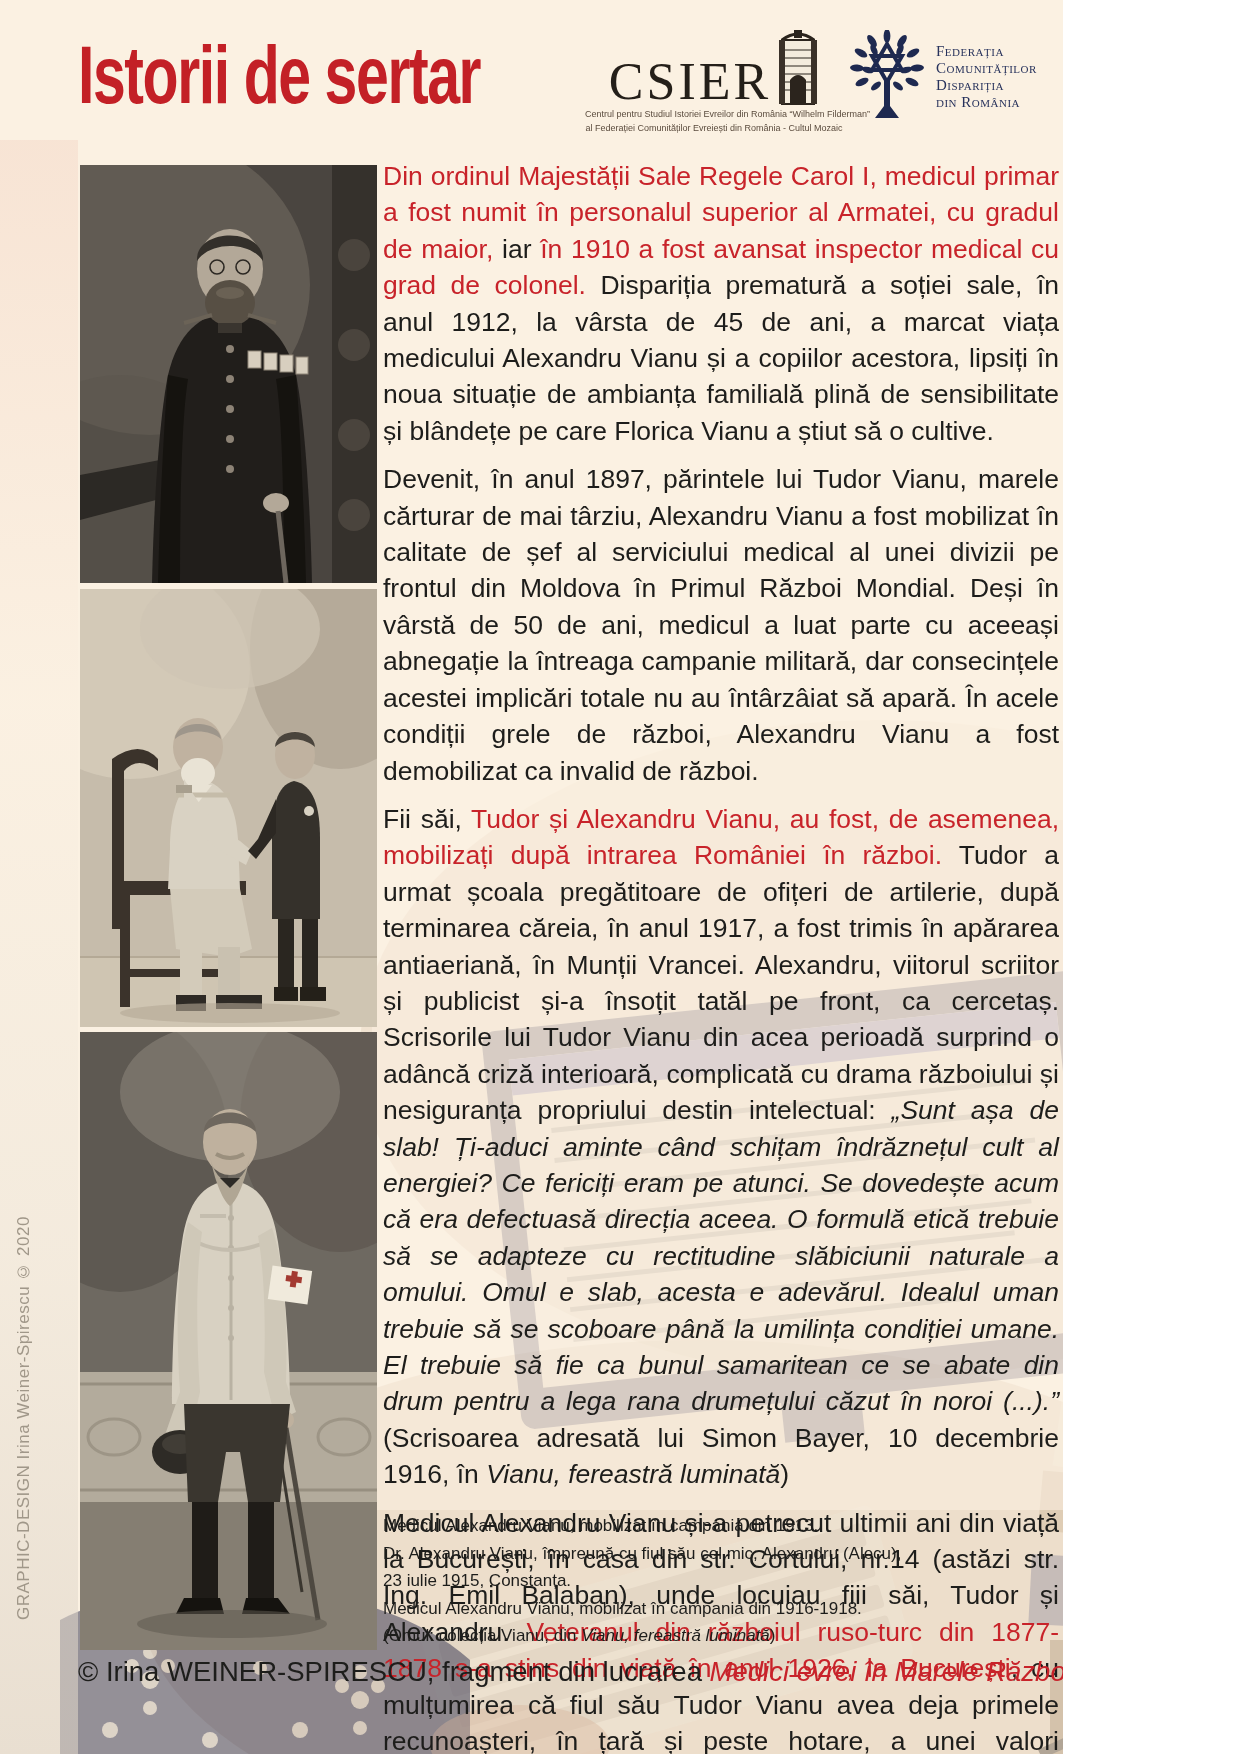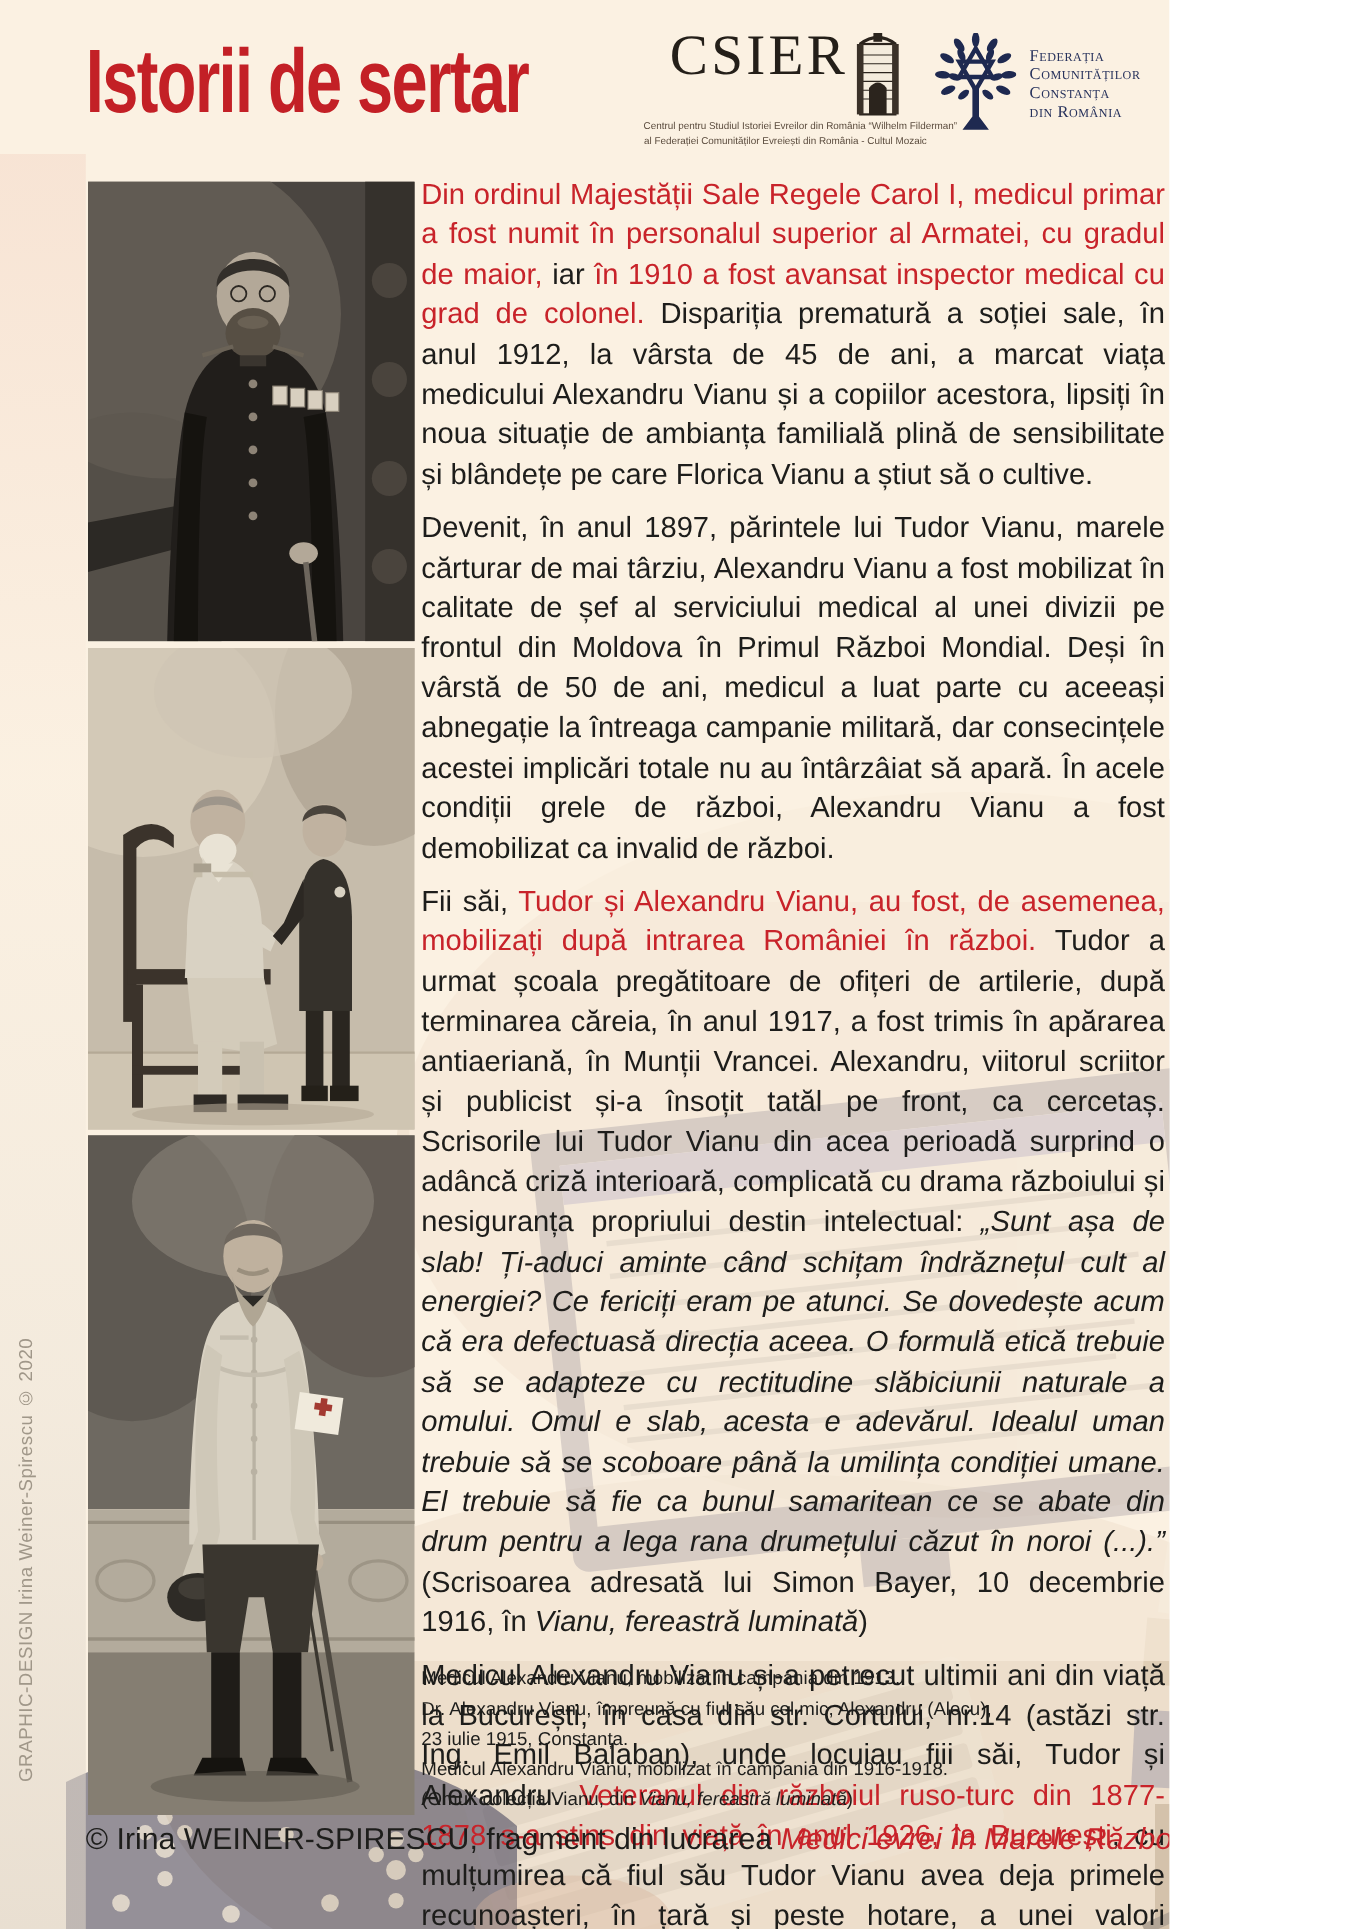--- a/index.html
+++ b/index.html
@@ -16,21 +16,21 @@
     background:linear-gradient(180deg, rgba(243,212,196,.45) 0%, rgba(250,238,224,.2) 35%,
                rgba(236,228,216,.5) 70%, rgba(221,211,198,.6) 100%);
   }
   
   .title{
     position:absolute; left:78px; top:28px; margin:0; z-index:2;
     color:#c32026; font-size:82px; font-weight:bold; letter-spacing:-2px; white-space:nowrap;
   }
   .title-inner{display:inline-block; transform:scaleX(.72); transform-origin:left center;}
   .csier{position:absolute; left:585px; top:28px; width:258px; z-index:2; text-align:center;}
-  .csier-row{display:flex; justify-content:center; gap:6px; height:78px;}
+  .csier-row{display:flex; align-items:flex-end; justify-content:center; gap:6px; height:78px;}
   .csier-acronym{
     font-family:"Liberation Serif", serif; font-size:52px; line-height:.9;
     color:#241f19; letter-spacing:3px; font-weight:400;
   }
   .csier-tag{font-size:9px; line-height:10.5px; color:#5b4c3e; margin-top:3px; white-space:nowrap;}
   .fcer{position:absolute; left:850px; top:30px; display:flex; align-items:center; gap:12px; z-index:2;}
   .fcer-text{
     font-family:"Liberation Serif", serif; font-variant:small-caps;
     color:#27325c; font-size:15px; line-height:17px; letter-spacing:.5px;
   }
@@ -192,21 +192,21 @@
         </g>
       </g>
       <g fill="none" stroke="#1e2950" stroke-width="4">
         <path d="M37,14 L52,40 L22,40 Z"></path>
         <path d="M37,52 L22,26 L52,26 Z"></path>
       </g>
     </svg>
     <div class="fcer-text">
       <div>Federația</div>
       <div>Comunităților</div>
-      <div>Constanța</div>
+      <div>Dispariția</div>
       <div>din România</div>
     </div>
   </div>
 
   <svg class="photo photo1" width="297" height="418" viewBox="0 0 297 418" aria-hidden="true">
     <rect width="297" height="418" fill="#4a4540"></rect>
     <ellipse cx="70" cy="120" rx="160" ry="150" fill="#746d62" opacity="0.55"></ellipse>
     <ellipse cx="40" cy="330" rx="120" ry="120" fill="#5c564e" opacity="0.6"></ellipse>
     <rect x="252" y="0" width="45" height="418" fill="#35312c"></rect>
     <circle cx="274" cy="90" r="16" fill="#4a443d"></circle>

